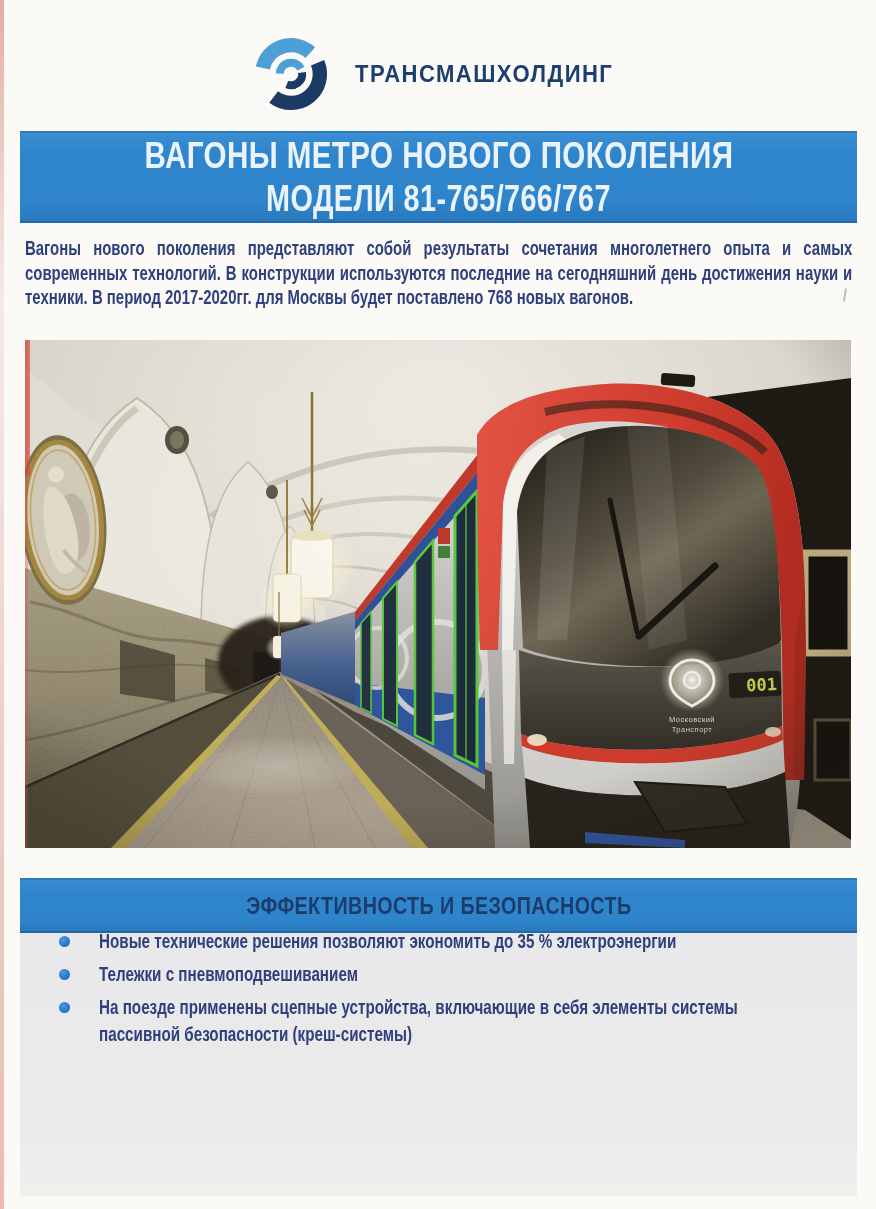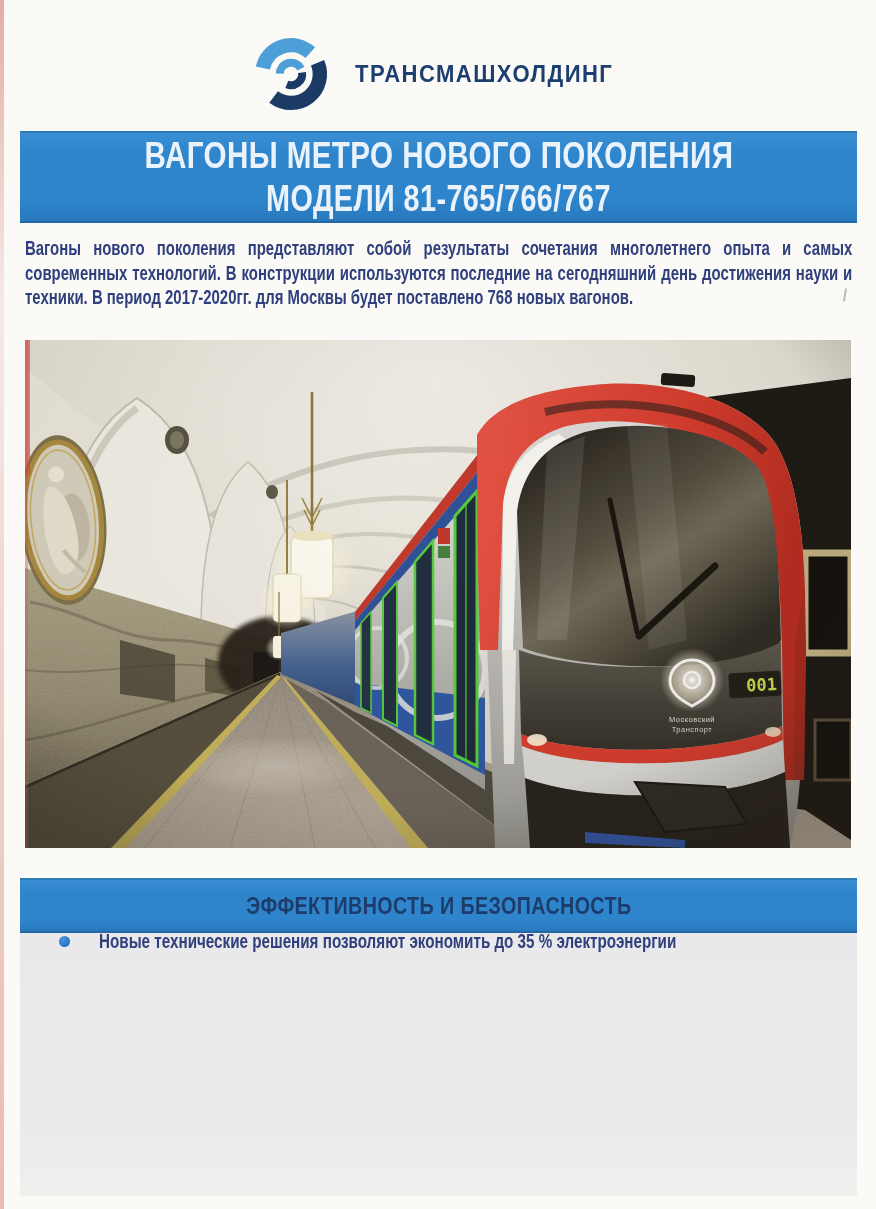--- a/index.html
+++ b/index.html
@@ -329,15 +329,23 @@
   <div class="panel"></div>
   <div class="banner banner2">
     <span class="hline">ЭФФЕКТИВНОСТЬ И БЕЗОПАСНОСТЬ</span>
   </div>
 
   <ul class="bullets">
     <li>
       <span class="dot"></span>
       <span class="btext">Новые технические решения позволяют экономить до 35 % электроэнергии</span>
     </li>
+    <li>
+      <span class="dot"></span>
+      <span class="btext">Тележки с пневмоподвешиванием</span>
+    </li>
+    <li>
+      <span class="dot"></span>
+      <span class="btext">На поезде применены сцепные устройства, включающие в себя элементы системы пассивной безопасности (креш-системы)</span>
+    </li>
   </ul>
 
 </div>
 
 </body></html>

